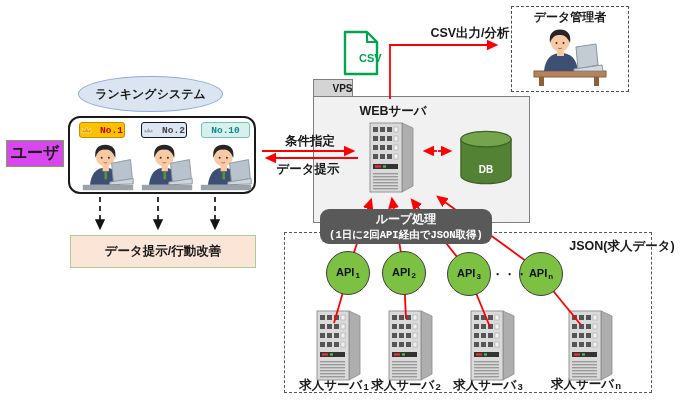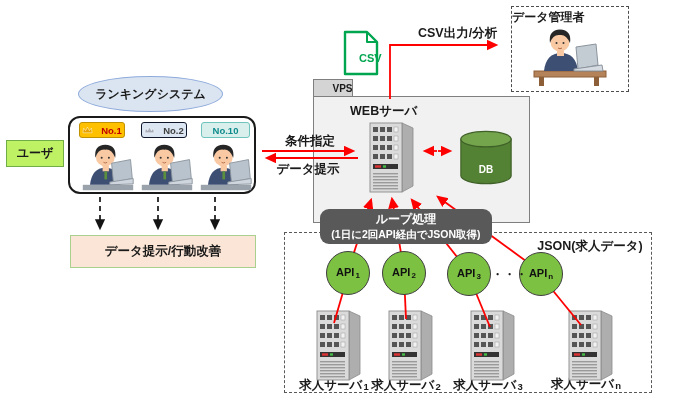--- a/index.html
+++ b/index.html
@@ -1,27 +1,27 @@
 <!DOCTYPE html>
 <html><head>
 <meta charset="utf-8">
 <style>
   html,body{margin:0;padding:0;background:#fff;}
   #stage{position:relative;width:700px;height:400px;background:#fff;overflow:hidden;
          font-family:"Liberation Sans","DejaVu Sans",sans-serif;color:#1a1a1a;}
   .abs{position:absolute;box-sizing:border-box;}
-  .lbl{font-weight:700;line-height:1.15;}
+  .lbl{font-weight:700;text-align:center;line-height:1.15;}
   
   .ellipse{background:#dbe5f1;border:1.5px solid #8eaadb;border-radius:50%;
            display:flex;align-items:center;justify-content:center;font-size:12px;font-weight:700;}
-  .user-tag{background:#bef264;border:1.5px solid #70ad47;display:flex;align-items:center;justify-content:center;
-            font-size:12px;font-weight:700;}
+  .user-tag{background:#d946ef;border:1.5px solid #70ad47;display:flex;align-items:center;justify-content:center;
+            font-size:16px;font-weight:700;}
   .users-panel{background:#fff;border:2.5px solid #1a1a1a;border-radius:12px;z-index:2;}
   .badge{position:absolute;top:4px;height:14px;border-radius:3px;display:flex;align-items:center;justify-content:center;
-         gap:8px;font-size:9.5px;font-weight:700;}
+         gap:8px;font-size:9.5px;font-weight:700;font-family:Liberation Mono, monospace;}
   .badge .crown{width:11px;height:8px;display:block;}
   .b1{background:#ffc000;border:1px solid #bf9000;color:#c00000;}
   .b2{background:#dce6f2;border:1px solid #0f172a;color:#3f3f3f;}
   .b3{background:#d9efec;border:1px solid #6ec4bd;color:#0e8b8b;}
   .behavior{background:#fbe5d6;border:1.5px solid #a9d08e;display:flex;align-items:center;justify-content:center;
             font-size:12.5px;font-weight:700;}
   
   .flow{font-size:12.5px;font-weight:700;text-align:center;z-index:3;}
   
   .vps-box{background:#f1f1f1;border:1.5px solid #7f7f7f;z-index:1;}
@@ -37,21 +37,21 @@
   .loop-box{background:#595959;border-radius:9px;color:#fff;z-index:6;display:flex;flex-direction:column;
             align-items:center;justify-content:center;}
   .loop-box .t1{font-size:12px;font-weight:700;}
   .loop-box .t2{font-size:10.5px;font-weight:700;}
   .api{width:44px;height:44px;border-radius:50%;background:#7dc142;border:1.6px solid #3f3f3f;z-index:7;
        display:flex;align-items:center;justify-content:center;font-size:11px;font-weight:700;color:#111;}
   .sub{font-size:8px;vertical-align:-2px;margin-left:1px;font-weight:700;}
   .srv-lbl{font-size:12.5px;font-weight:700;text-align:center;}
   .srv-lbl .sub{font-size:9.5px;vertical-align:-1px;}
   .dots{font-size:11px;font-weight:700;letter-spacing:1px;z-index:7;}
-  .json-lbl{font-size:12.5px;font-weight:700;}
+  .json-lbl{font-size:12.5px;font-weight:700;margin-left:32px;}
   svg.icon{display:block;}
   .red{stroke:#fe0000;stroke-width:1.8;fill:none;}
   .blk{stroke:#141414;stroke-width:1.7;stroke-dasharray:5 4;fill:none;}
 </style>
 </head>
 <body>
 
 <div id="stage">
 
   <svg width="0" height="0" style="position:absolute" aria-hidden="true">
@@ -223,21 +223,21 @@
     <line class="red" x1="541" y1="272" x2="438" y2="197" marker-end="url(#mr)"></line>
     <line class="red" x1="348" y1="275" x2="334" y2="323"></line>
     <line class="red" x1="404" y1="275" x2="406" y2="319"></line>
     <line class="red" x1="469" y1="276" x2="490" y2="327"></line>
     <line class="red" x1="541" y1="276" x2="581" y2="325"></line>
     <line class="blk" x1="100" y1="197" x2="100" y2="228" marker-end="url(#mb)"></line>
     <line class="blk" x1="158" y1="197" x2="158" y2="228" marker-end="url(#mb)"></line>
     <line class="blk" x1="215" y1="197" x2="215" y2="228" marker-end="url(#mb)"></line>
   </svg>
 
-  <div class="abs loop-box" style="left:320px;top:209px;width:172px;height:35px;">
+  <div class="abs loop-box" style="left:320px;top:209px;width:172px;height:35px;font-family:Liberation Mono, monospace;">
     <div class="t1">ループ処理</div>
     <div class="t2">(1日に2回API経由でJSON取得)</div>
   </div>
 
   <div class="abs api" style="left:326px;top:251px;">
     <span><span>API</span><span class="sub">1</span></span>
   </div>
   <div class="abs api" style="left:382px;top:251px;">
     <span><span>API</span><span class="sub">2</span></span>
   </div>

